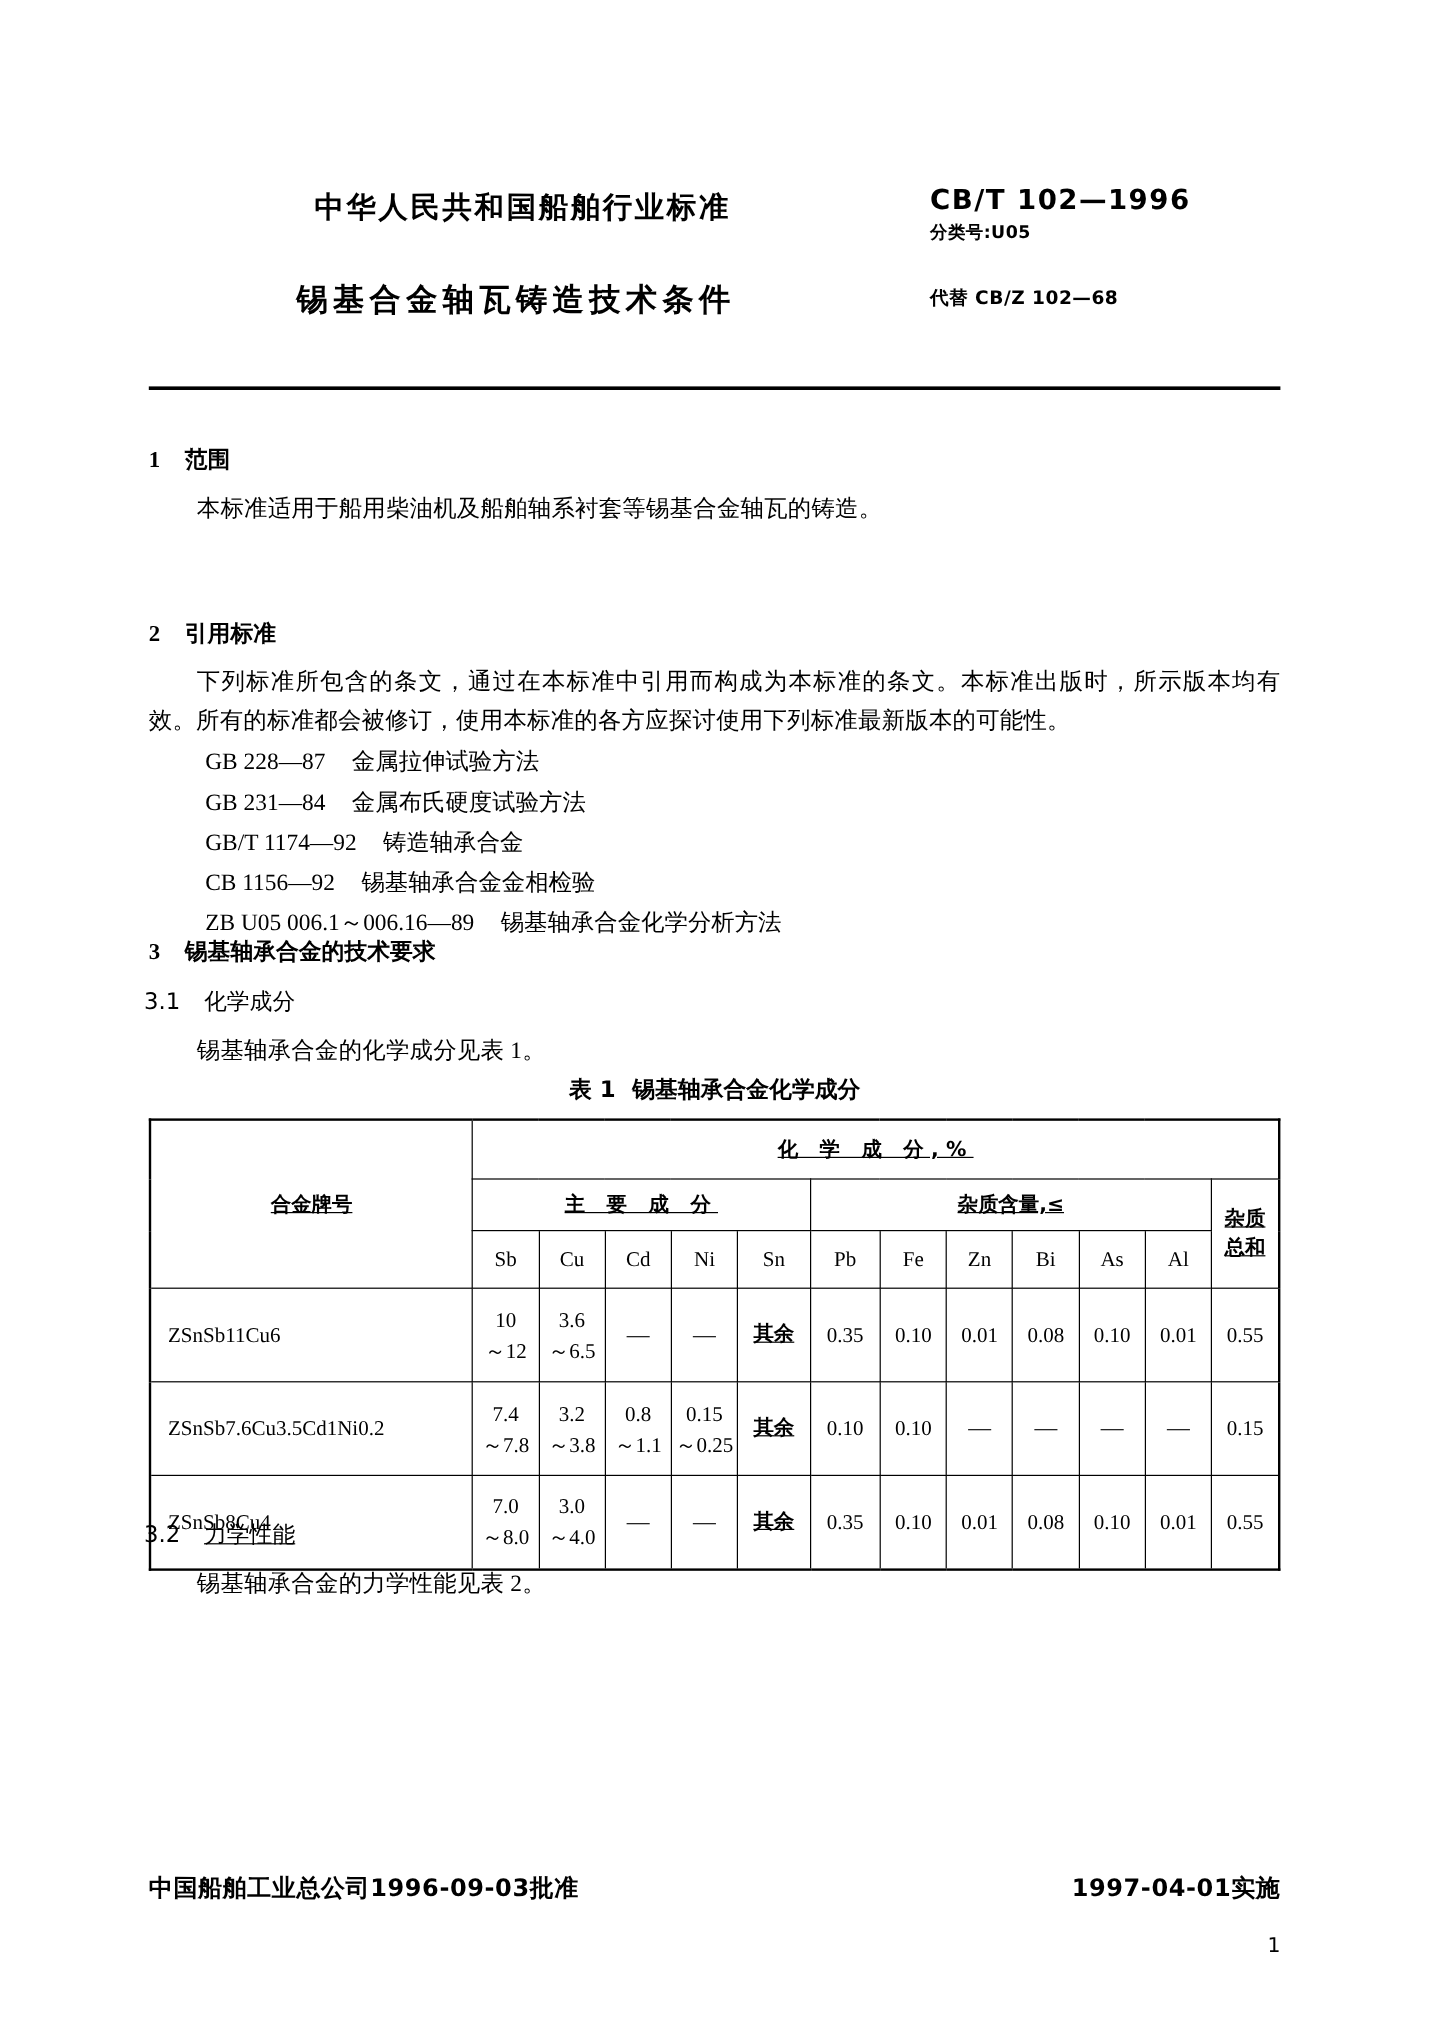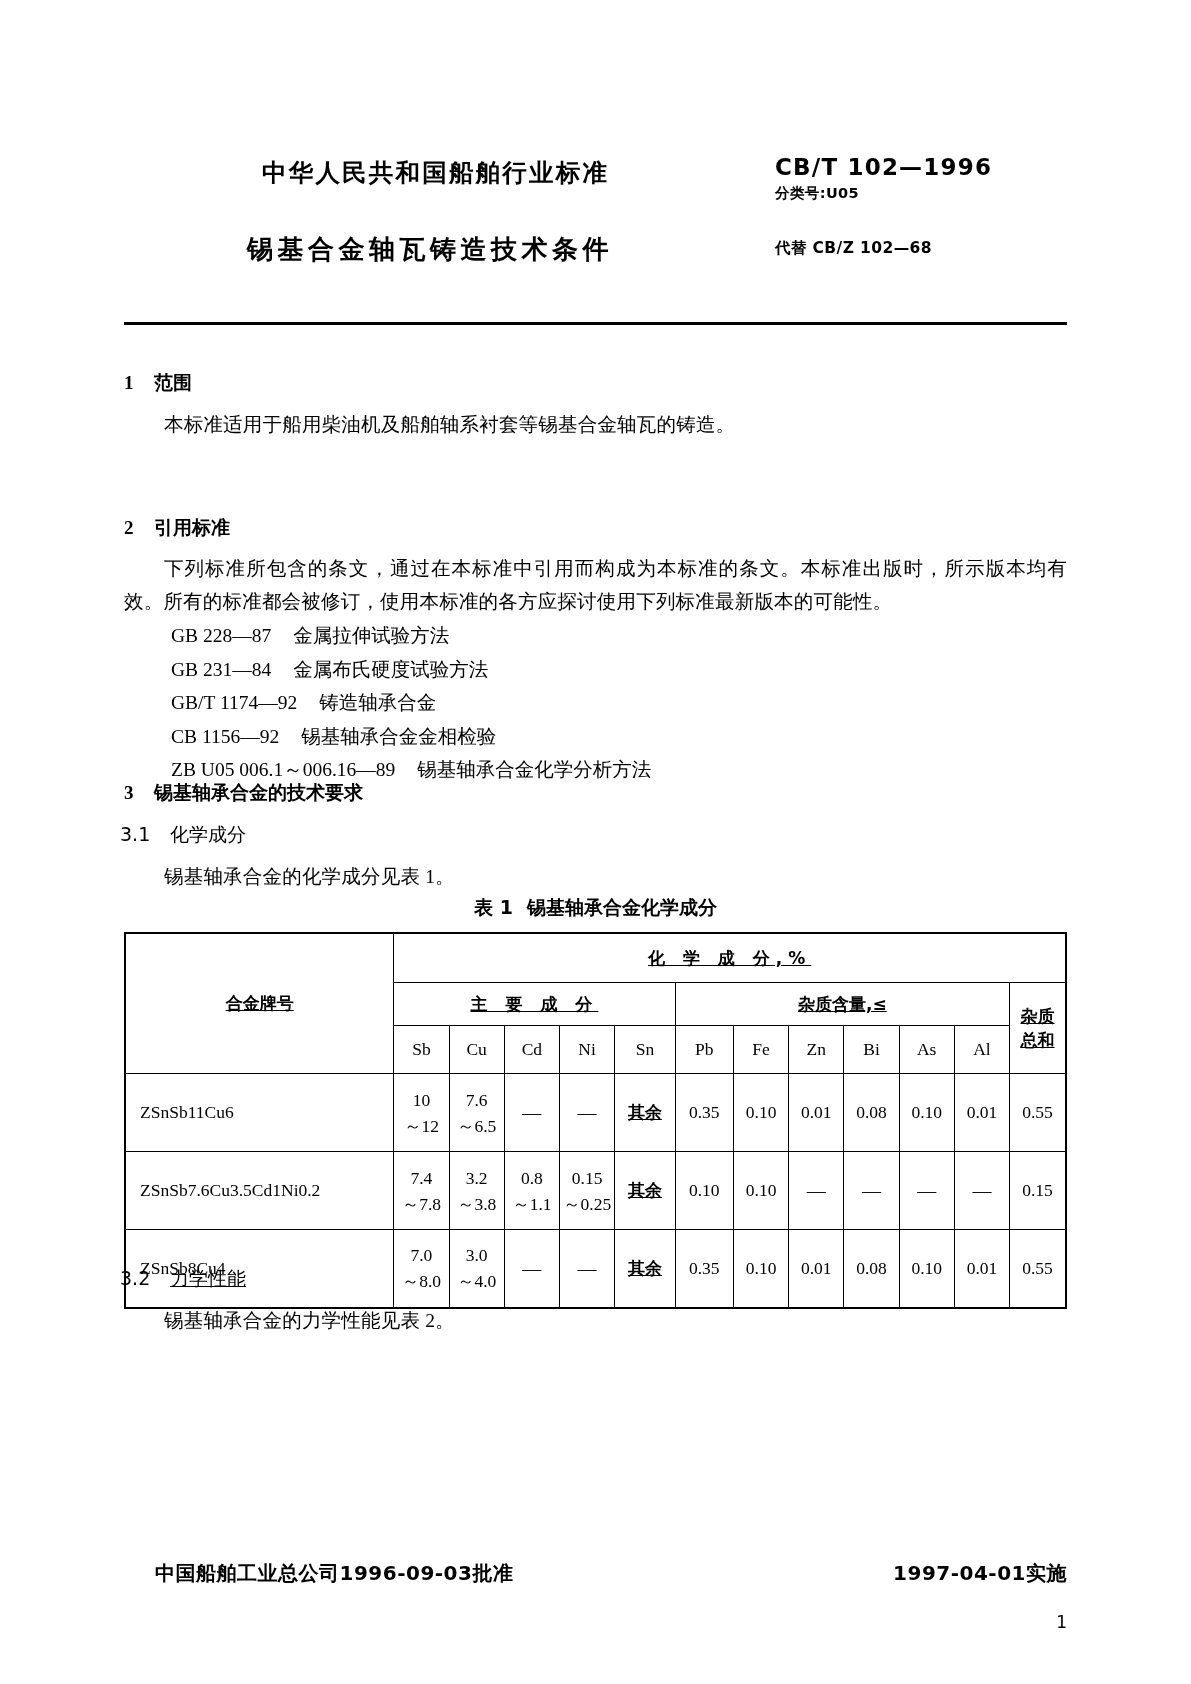--- a/index.html
+++ b/index.html
@@ -206,21 +206,20 @@
   .footer-rule-area { position: absolute; left: 0; top: 1560px; width: 1191px; }
   .foot-left {
     position: absolute;
     left: 124px;
     top: 0;
     font-family: "DejaVu Sans", "Liberation Sans", sans-serif;
     font-weight: bold;
     font-size: 20px;
     letter-spacing: 0.5px;
     white-space: nowrap;
-    margin-left: 31px;
   }
   .foot-right {
     position: absolute;
     right: 124px;
     top: 0;
     font-family: "DejaVu Sans", "Liberation Sans", sans-serif;
     font-weight: bold;
     font-size: 20px;
     letter-spacing: 0.5px;
     white-space: nowrap;
@@ -349,21 +348,21 @@
           <td class="hdr-sym">Al</td>
         </tr>
 
         <tr class="row-data">
           <td class="outer-left alloy-name">ZSnSb11Cu6</td>
           <td>
             <div class="stack">10</div>
             <div class="stack">～12</div>
           </td>
           <td>
-            <div class="stack">7.6</div>
+            <div class="stack">3.6</div>
             <div class="stack">～6.5</div>
           </td>
           <td class="dash">—</td>
           <td class="dash">—</td>
           <td class="cn">其余</td>
           <td>0.35</td>
           <td>0.10</td>
           <td>0.01</td>
           <td>0.08</td>
           <td>0.10</td>

